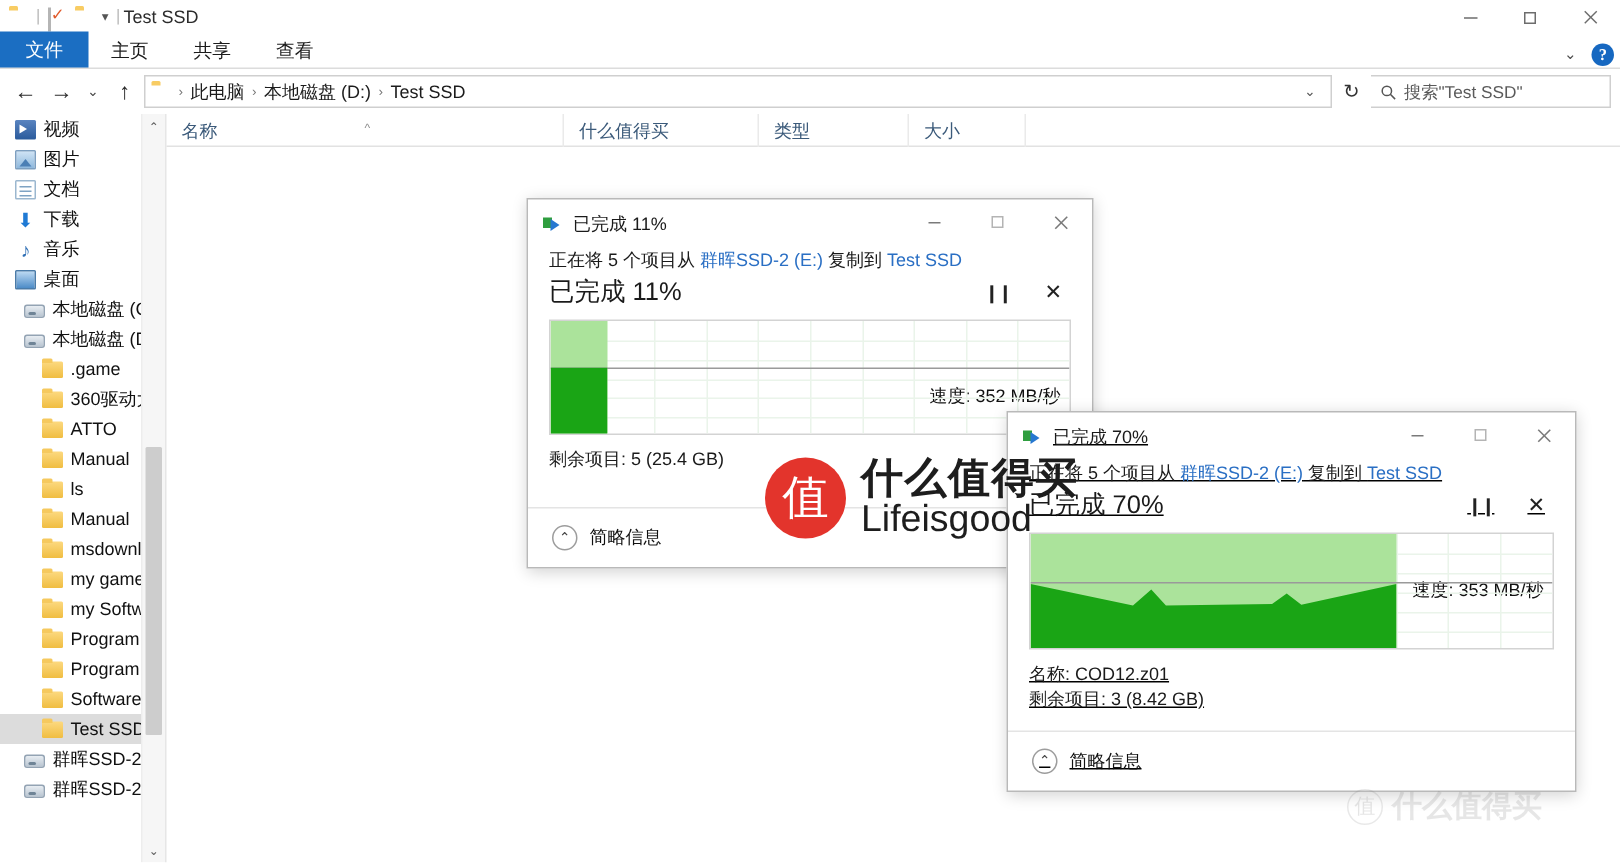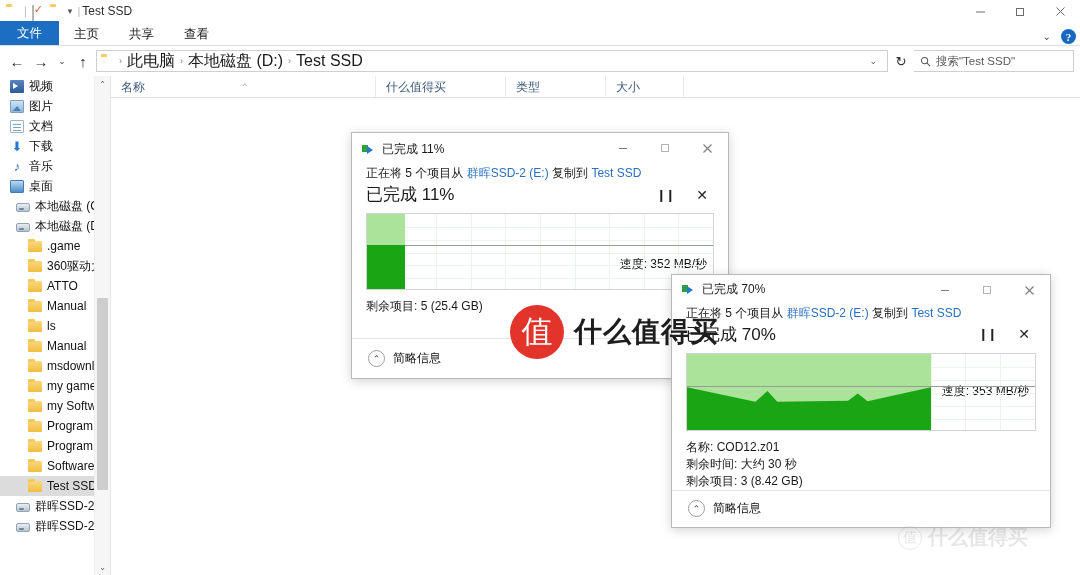--- a/index.html
+++ b/index.html
@@ -39,21 +39,21 @@
   .chev-dn { font-size:10px; color:#4a4a4a; }
   .help-btn { width:15px; height:15px; border-radius:50%; background:#1668c1; color:#fff; font-size:11px; font-weight:bold;
               display:flex; align-items:center; justify-content:center; font-family:"Liberation Serif",serif; }
   .ribbon-underline { position:absolute; left:0; right:0; bottom:0; height:1px; background:#dcdcdc; }
 
   
   .addrrow { height:30px; display:flex; align-items:center; padding:0 6px; gap:2px; background:#fff; }
   .navbtn { width:22px; height:22px; display:flex; align-items:center; justify-content:center; color:#2b2b2b; font-size:15px; }
   .navbtn.small { width:16px; font-size:9px; color:#444; }
   .addrbox { flex:1; height:22px; border:1px solid #cfcfcf; background:#fff; display:flex; align-items:center; padding:0 4px; gap:3px; }
-  .crumb { font-size:16px; color:#1b1b1b; }
+  .crumb { font-size:12px; color:#1b1b1b; }
   .crumb-sep { font-size:9px; color:#777; padding:0 2px; }
   .addr-caret { margin-left:auto; font-size:9px; color:#555; padding-right:6px; }
   .refresh { width:22px; height:22px; display:flex; align-items:center; justify-content:center; font-size:13px; color:#333; }
   .searchbox { width:160px; height:22px; border:1px solid #cfcfcf; border-left:none; background:#fff;
                display:flex; align-items:center; gap:5px; padding:0 6px; color:#6a6a6a; }
   .search-ph { font-size:11.5px; color:#5a5a5a; }
 
   
   .bodysplit { flex:1; display:flex; min-height:0; }
 
@@ -388,21 +388,21 @@
     <div class="dlg-details">
       <div>剩余项目: 5 (25.4 GB)</div>
     </div>
   </div>
   <div class="dlg-foot">
     <span class="circ">⌃</span>
     <span class="foot-label">简略信息</span>
   </div>
 </div>
 
-<div class="copy-dlg" id="dlg2" style="left:671px; top:274px; width:380px; height:254px;">
+<div class="copy-dlg" id="dlg2" style="left:671px; top:274px; width:380px; height:254px;text-decoration:underline;">
   <div class="dlg-title">
     <span class="dlg-ticon">
         <span class="sq"></span>
         <span class="arw"></span>
       </span>
     <span class="dlg-ttext">已完成 70%</span>
     <div class="dlg-wc">
       <div class="dwc">
         <svg width="10" height="10" viewBox="0 0 10 10">
             <line x1="1" y1="5.5" x2="9" y2="5.5" stroke="#7a7a7a" stroke-width="1"></line>
@@ -449,32 +449,32 @@
         <div class="grid-h" style="top: 52px;"></div>
         <div class="grid-h" style="top: 65px;"></div>
         <div class="fill-light" style="width: 244px;"></div>
         <div class="midline" style="top: 32px;"></div>
         <svg width="244" height="46" style="position: absolute; left: 0px; top: 32px;">
           <path d="M0,46 L0,1.2650000000000003 L68.32000000000001,15.686000000000002 L80.52000000000001,5.060000000000001 L90.28,15.686000000000002 L161.04000000000002,14.674000000000001 L170.79999999999998,7.59 L180.56,15.18 L244,1.2650000000000003 L244,46 Z" fill="#1aa515"></path>
         </svg>
       </div>
     <div class="dlg-details">
       <div>名称: COD12.z01</div>
-      <div>剩余时间: 大约 30 秒</div>
       <div>剩余项目: 3 (8.42 GB)</div>
     </div>
   </div>
   <div class="dlg-foot">
     <span class="circ">⌃</span>
     <span class="foot-label">简略信息</span>
   </div>
 </div>
 
 <div class="wm-center">
   <div class="wm-badge">值</div>
   <div class="wm-txt">
     <div class="wm-cn">什么值得买</div>
+    <div class="wm-en">Lifeisgood</div>
   </div>
 </div>
 <div class="wm-faint">
   <div class="b">值</div>
   <div class="t">什么值得买</div>
 </div>
 
 </body></html>

